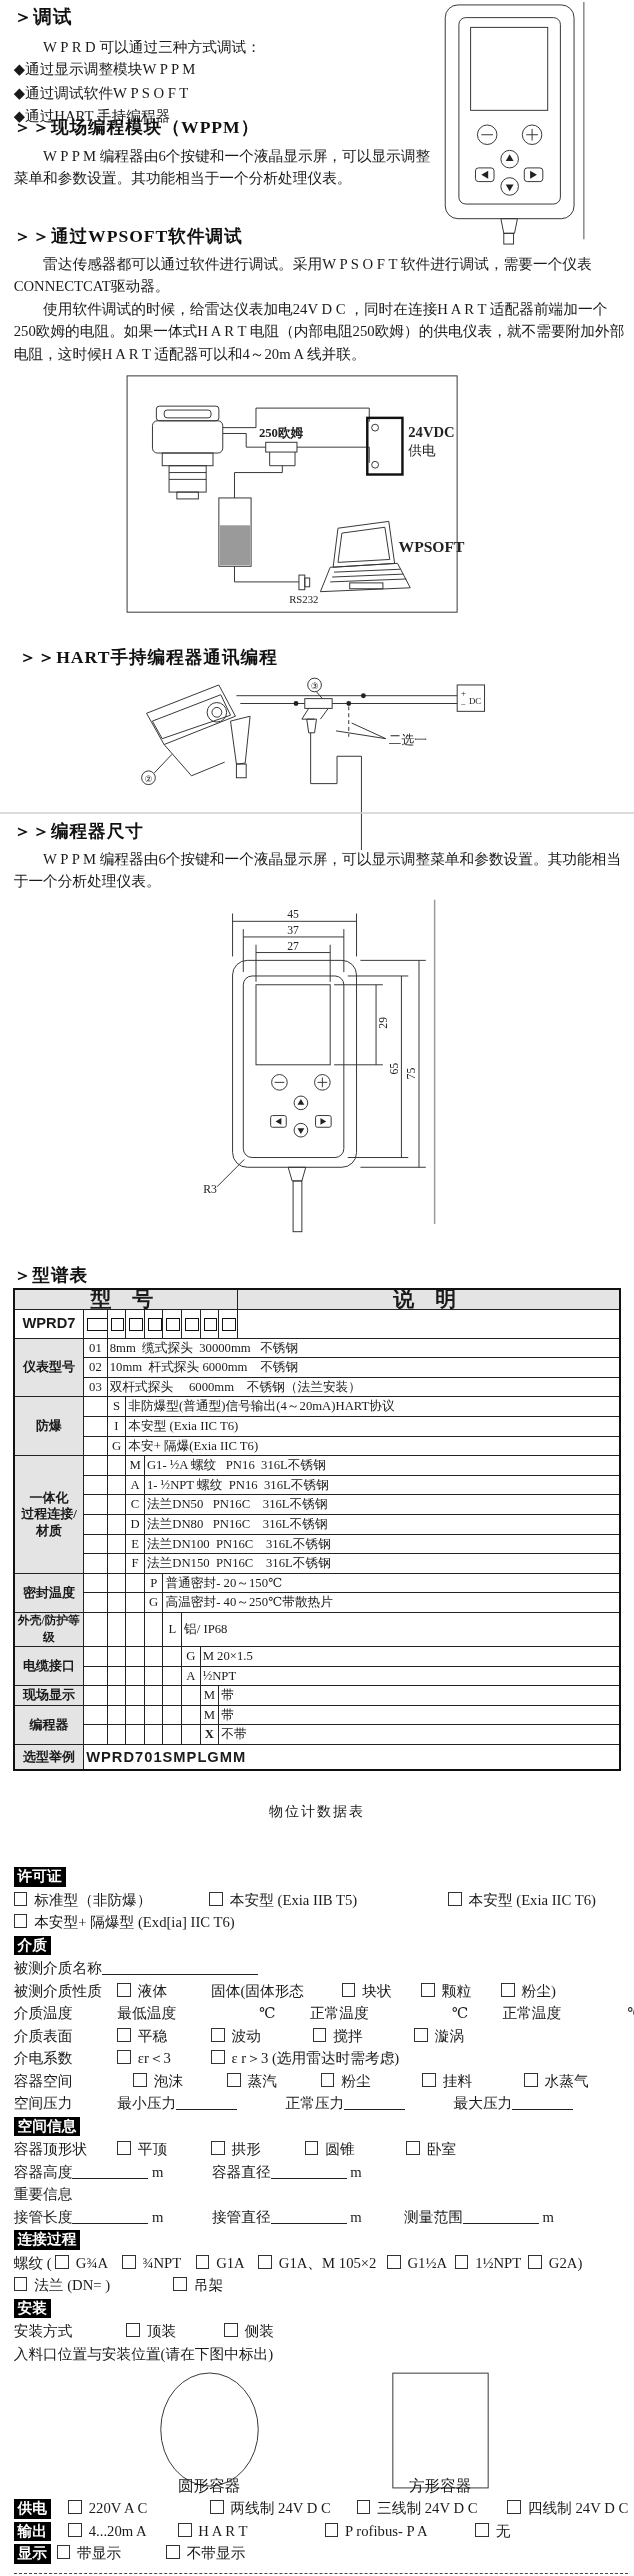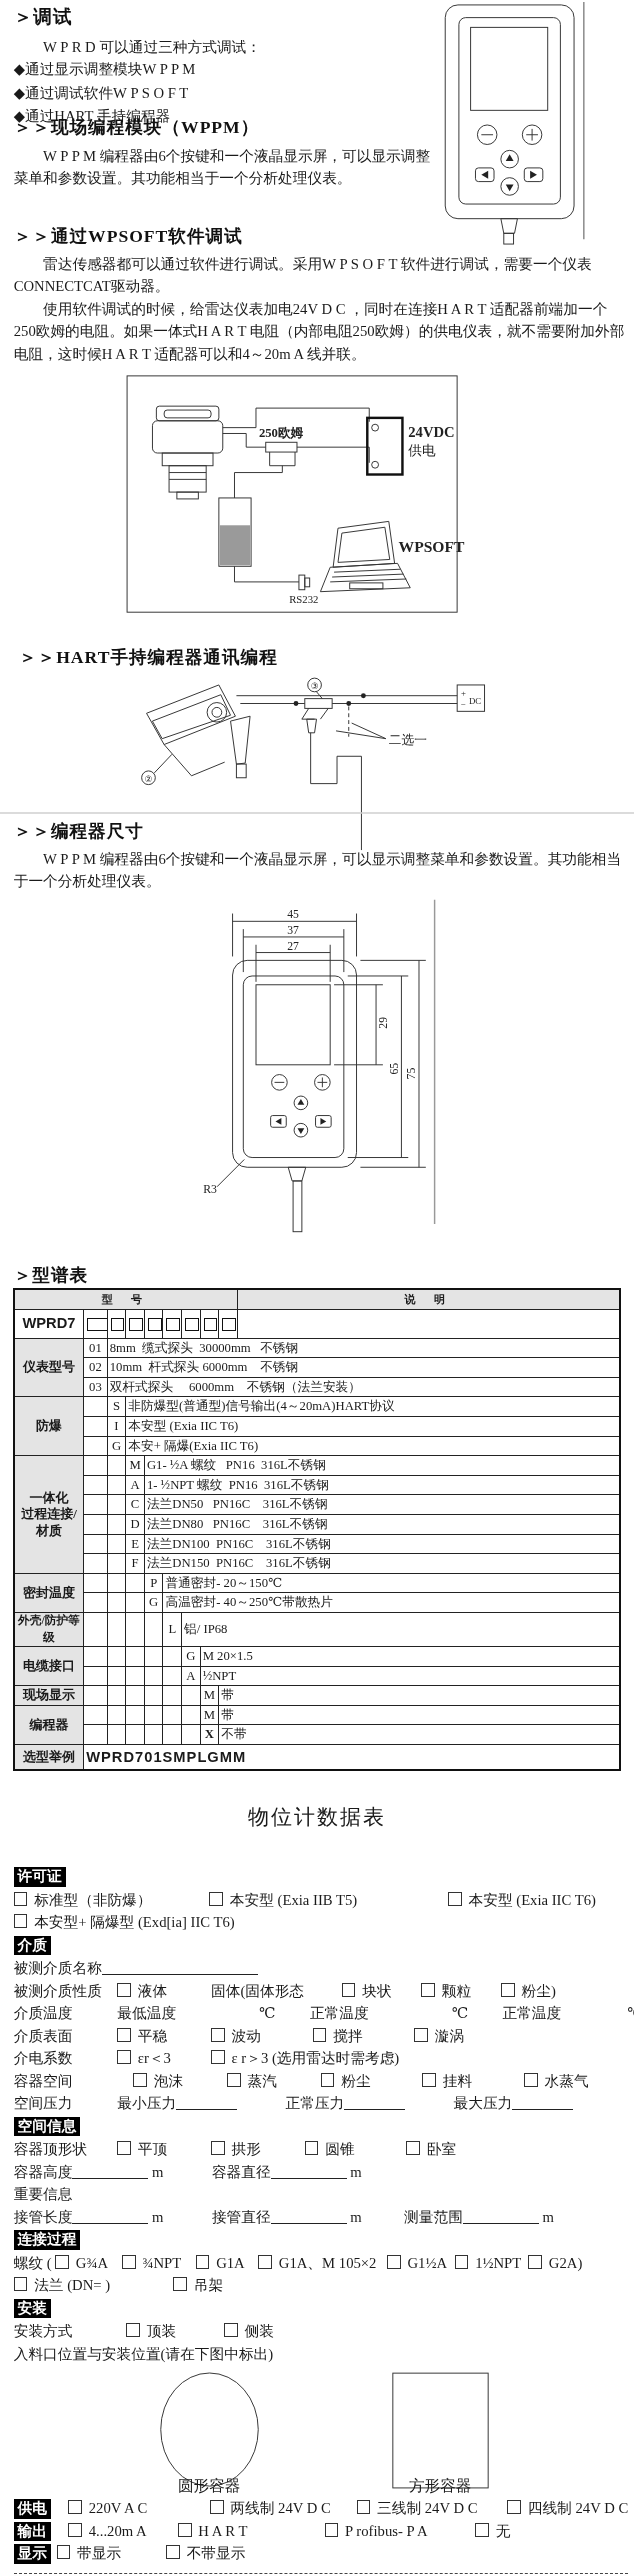--- a/index.html
+++ b/index.html
@@ -13,29 +13,29 @@
   .indent{text-indent:2em;}
   .bullets div{font-size:14.7px;line-height:23.5px;}
   svg{display:block;}
   svg text{font-family:"Liberation Serif","DejaVu Serif",serif;fill:#222;}
   .ln{stroke:#333;fill:none;stroke-width:1;}
   
   table.model{border-collapse:collapse;table-layout:fixed;width:607px;font-size:12.7px;}
   table.model td{border:1px solid #222;padding:0 2px;height:18.6px;line-height:16.6px;overflow:hidden;}
   table.model{border:2px solid #111;}
   td.lbl{background:#e4e4e4;text-align:center;font-weight:bold;font-size:13px;white-space:pre-line;line-height:14.7px;}
-  td.th{background:#e4e4e4;text-align:center;font-weight:bold;font-size:11px;height:25.4px;letter-spacing:7.8px;}
+  td.th{background:#e4e4e4;text-align:center;font-weight:bold;font-size:21px;height:25.4px;letter-spacing:7.8px;}
   td.code{text-align:center;font-size:12.7px;padding:0;}
   td.desc{white-space:pre-wrap;font-size:12.7px;padding-left:4.9px;}
   td.base-name{font-weight:bold;font-size:14.7px;font-family:"Liberation Sans",sans-serif;text-align:center;}
   td.ex-val{font-weight:bold;font-size:14.7px;font-family:"Liberation Sans",sans-serif;letter-spacing:1px;padding-left:7.8px;}
   .box{display:inline-block;width:11.7px;height:11.7px;border:1.5px solid #111;margin:0 1px;vertical-align:middle;background:#fff;}
   .box.dbl{width:25.4px;}
   
-  .ds-title{font-size:21px;text-align:center;letter-spacing:2px;}
+  .ds-title{font-size:14px;text-align:center;letter-spacing:2px;}
   .form{font-size:14.7px;}
   .fline{height:22.5px;line-height:22.5px;white-space:nowrap;}
   .fhdr{height:23.5px;line-height:23.5px;}
   .bhdr{display:inline-block;background:#000;color:#fff;font-weight:bold;padding:0 3.9px;height:19.5px;line-height:19.5px;font-size:14.7px;}
   .cb{display:inline-block;width:11.7px;height:11.7px;border:1px solid #333;margin-right:6.8px;vertical-align:-1px;background:#fff;}
   .bl{display:inline-block;border-bottom:1px solid #222;height:13.7px;vertical-align:-2px;}
   .opt{display:inline-block;}
   .gap{display:inline-block;}
   .flabel{display:inline-block;width:100px;}
   .dashed{border-top:1.5px dashed #444;}

